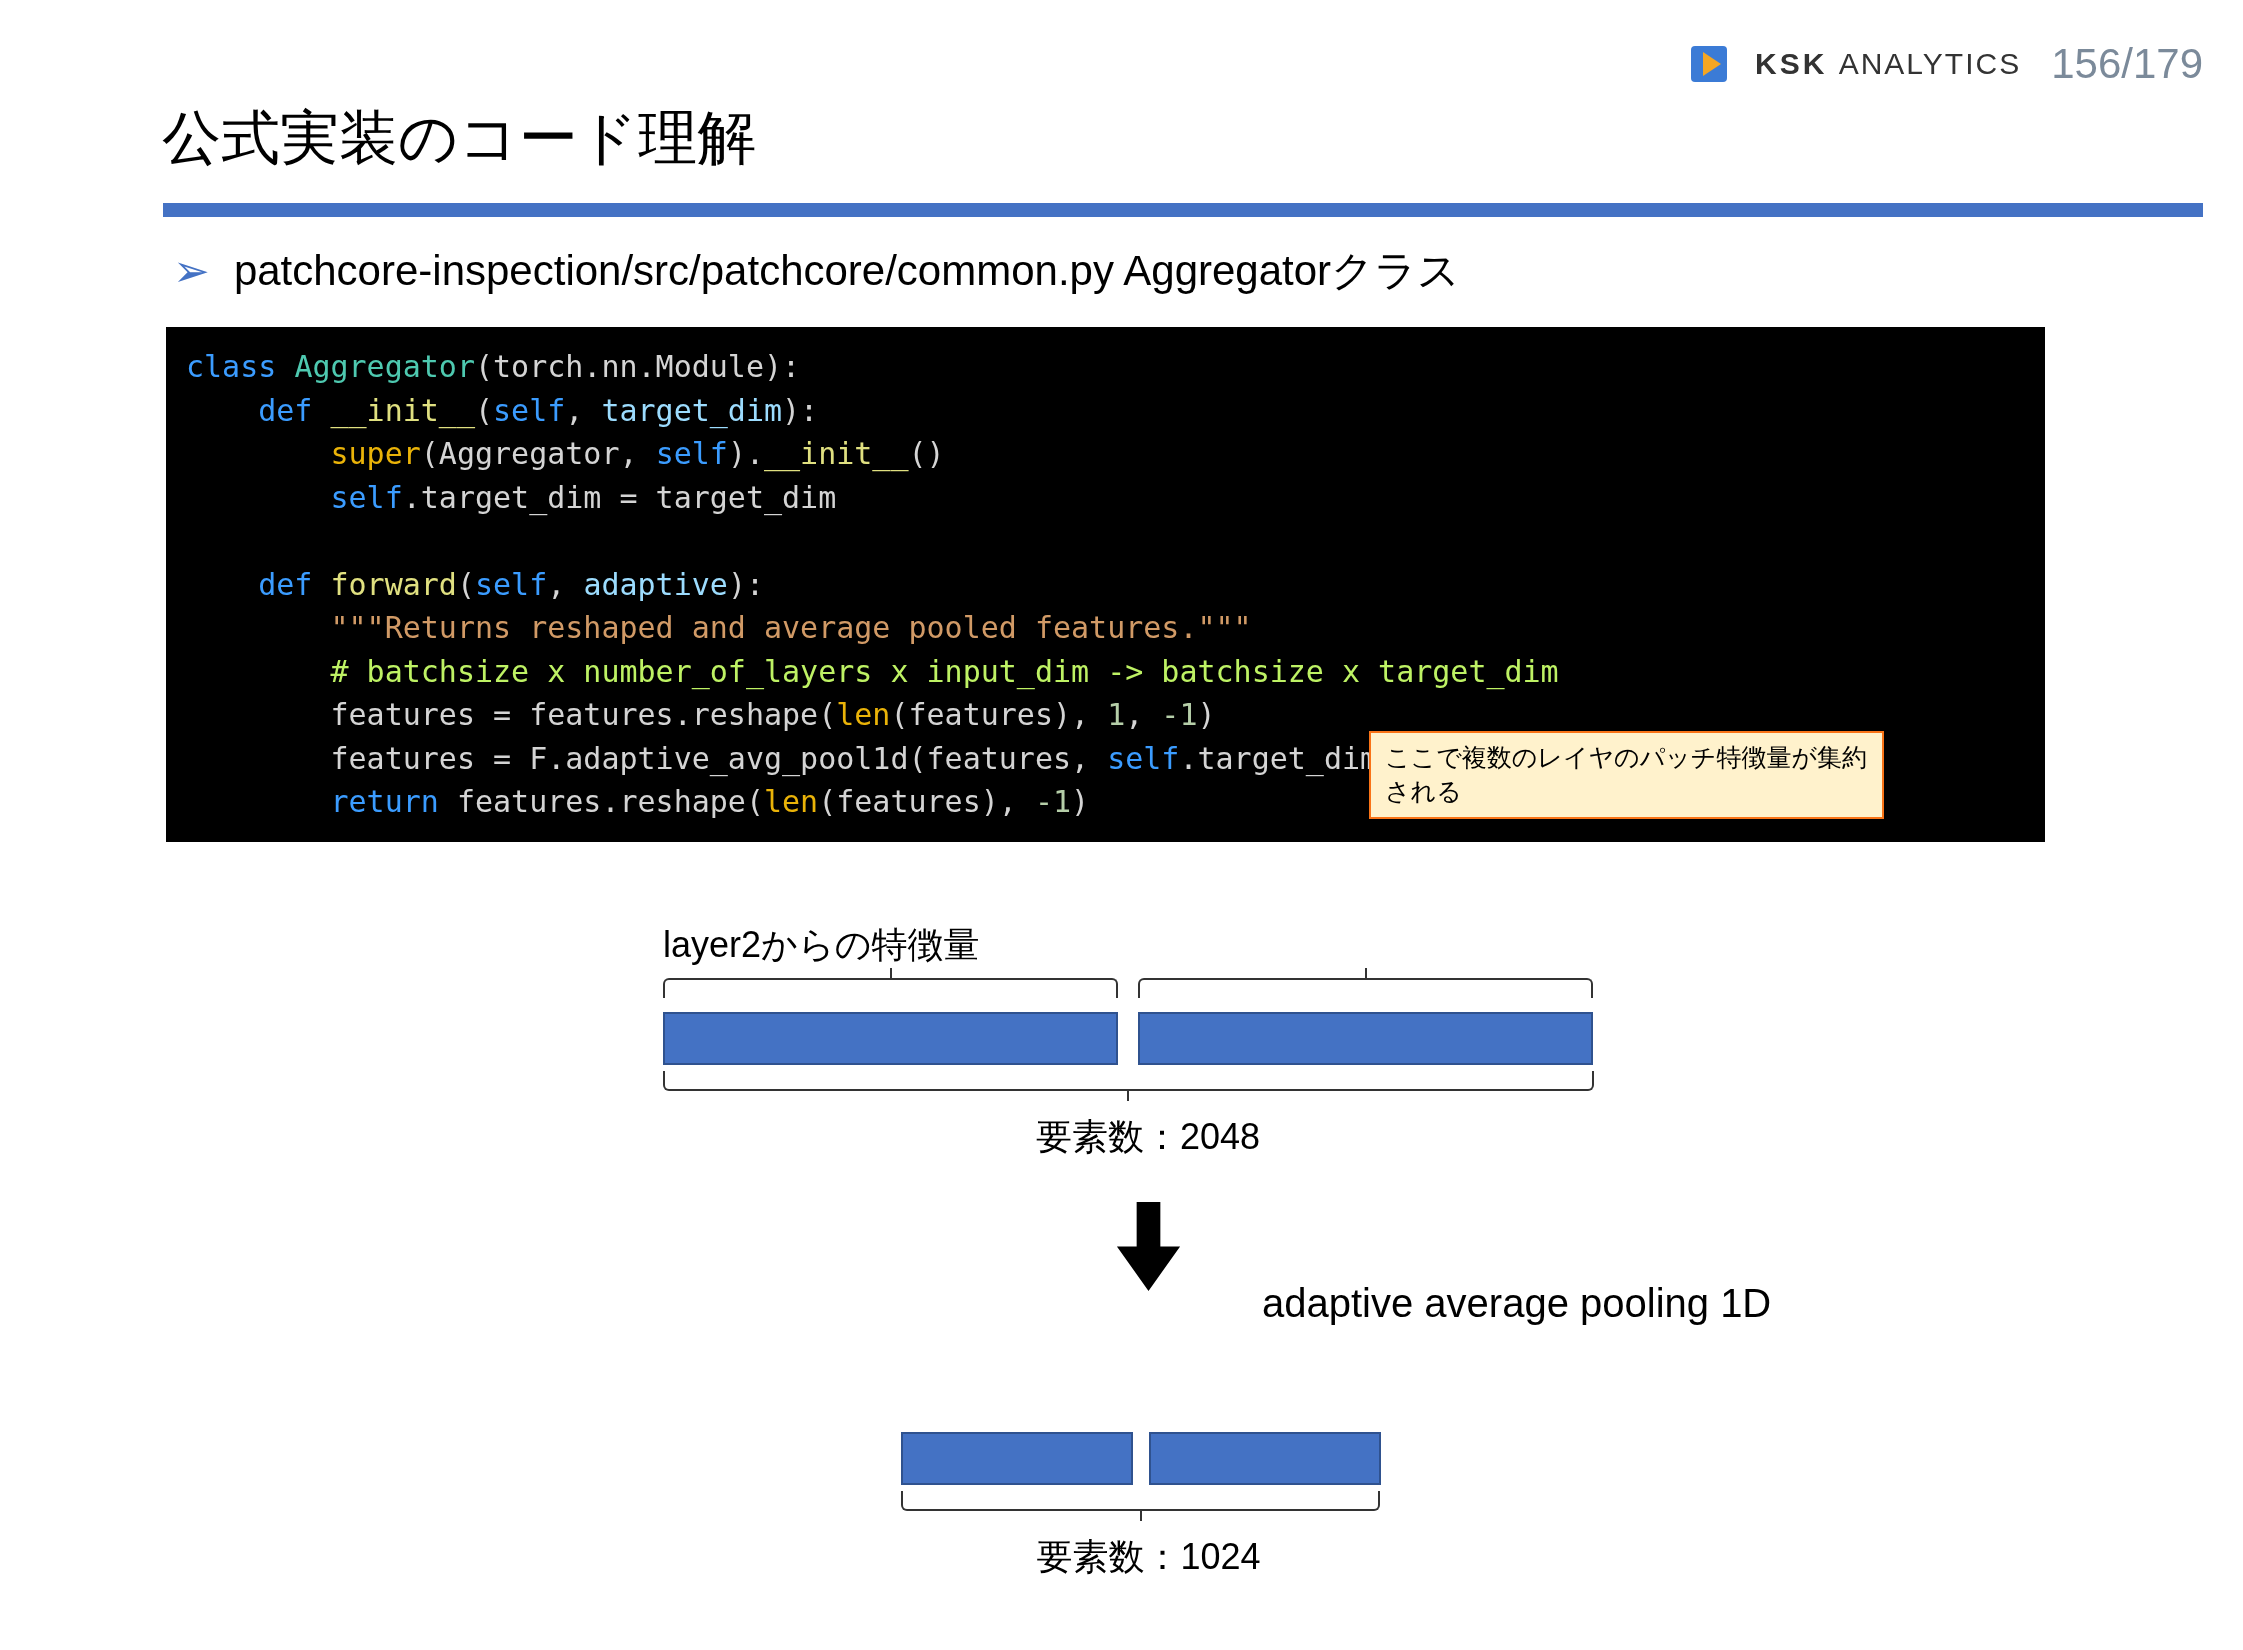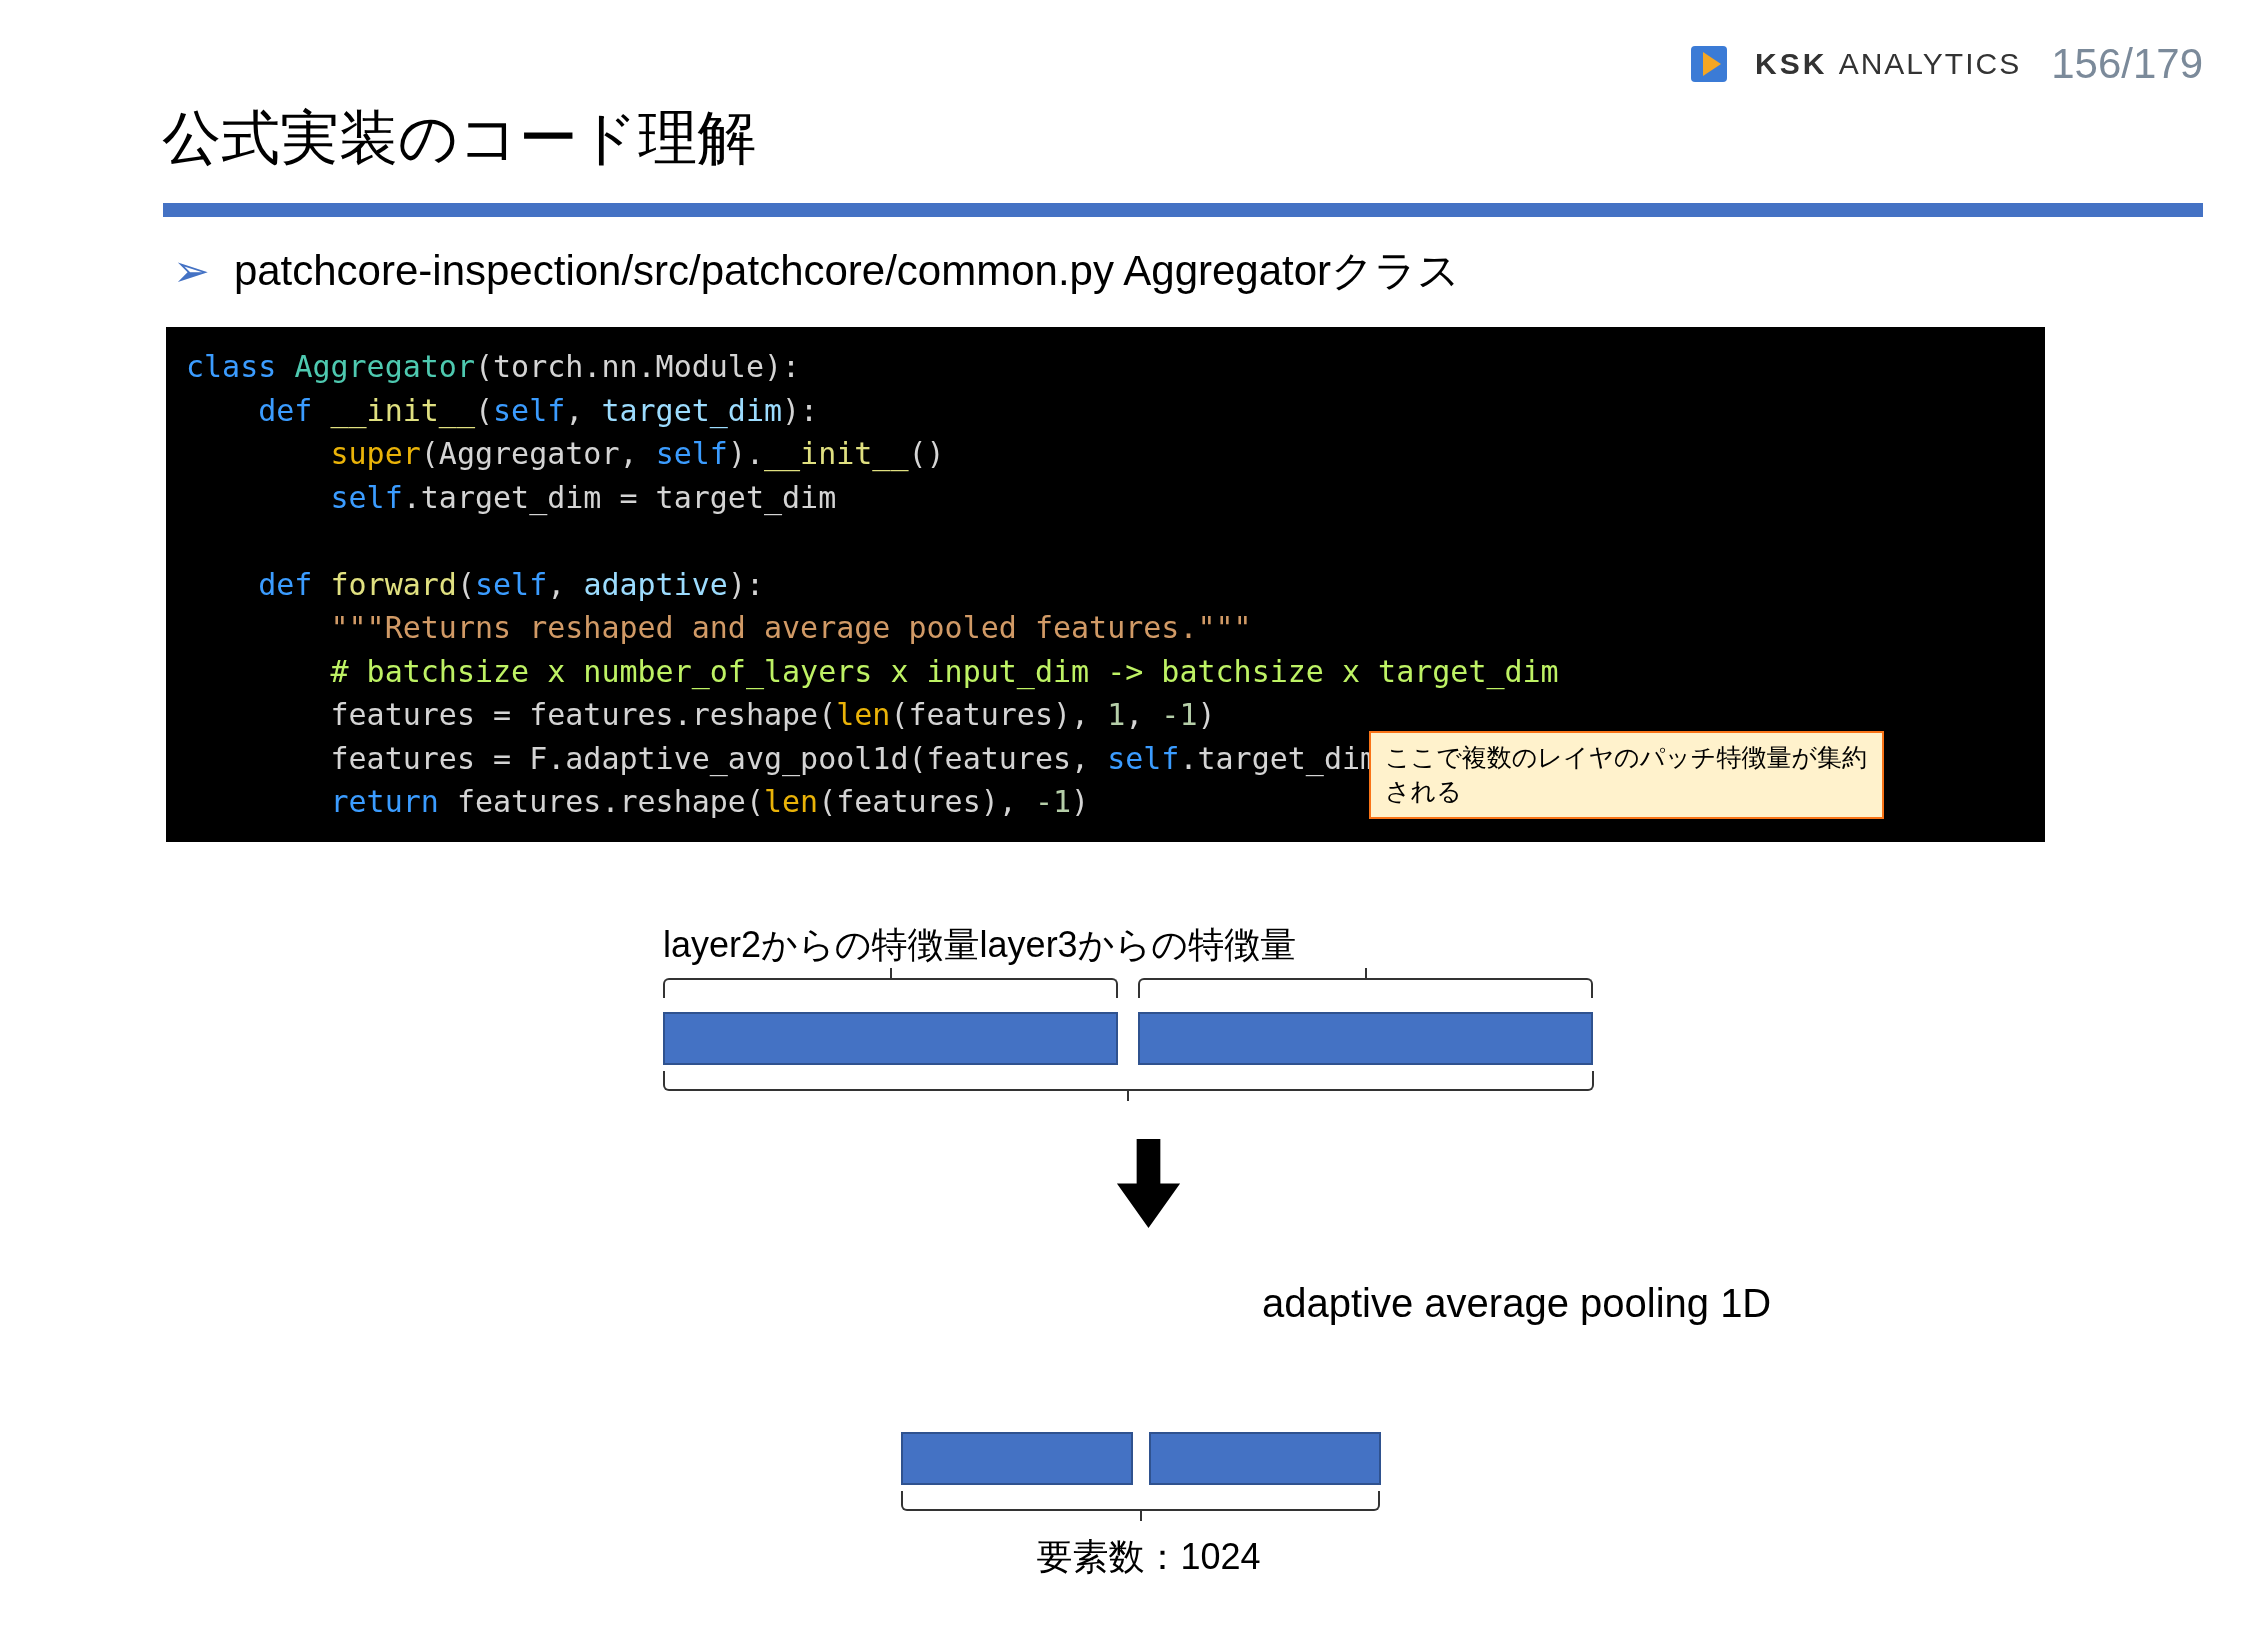--- a/index.html
+++ b/index.html
@@ -291,36 +291,36 @@
         <span class="c-cmt"># batchsize x number_of_layers x input_dim -&gt; batchsize x target_dim</span>
         <span class="c-id">features = features.reshape(</span><span class="c-builtin">len</span><span class="c-id">(features), </span><span class="c-num">1</span><span class="c-id">, </span><span class="c-num">-1</span><span class="c-id">)</span>
         <span class="c-id">features = F.adaptive_avg_pool1d(features, </span><span class="c-self">self</span><span class="c-id">.target_dim)</span>
         <span class="c-kw">return</span><span class="c-id"> features.reshape(</span><span class="c-builtin">len</span><span class="c-id">(features), </span><span class="c-num">-1</span><span class="c-id">)</span></div>
 
 <div class="note-box">ここで複数のレイヤのパッチ特徴量が集約される</div>
 
 <div class="diagram">
   <div class="layer-labels">
     <span>layer2からの特徴量</span>
-    <span>layer3からの特徴量</span>
   </div>
   <div class="brace-row">
     <div class="brace-top left"></div>
     <div class="brace-tick-top" style="left:227px;"></div>
     <div class="brace-top right"></div>
     <div class="brace-tick-top" style="left:702px;"></div>
   </div>
   <div class="bar-row">
     <div class="bar w1"></div>
     <div class="bar w2"></div>
   </div>
   <div class="brace-bottom">
     <div class="brace-bot-span"></div>
     <div class="brace-tick-bot"></div>
   </div>
+  <div class="count-label">要素数：2048</div>
 
   <div class="arrow-down">
     <svg class="arrow-svg" viewBox="0 0 80 90">
       <polygon points="28,0 52,0 52,45 72,45 40,90 8,45 28,45" fill="#000"></polygon>
     </svg>
   </div>
 </div>
 
 <div class="pool-label">adaptive average pooling 1D</div>
 

